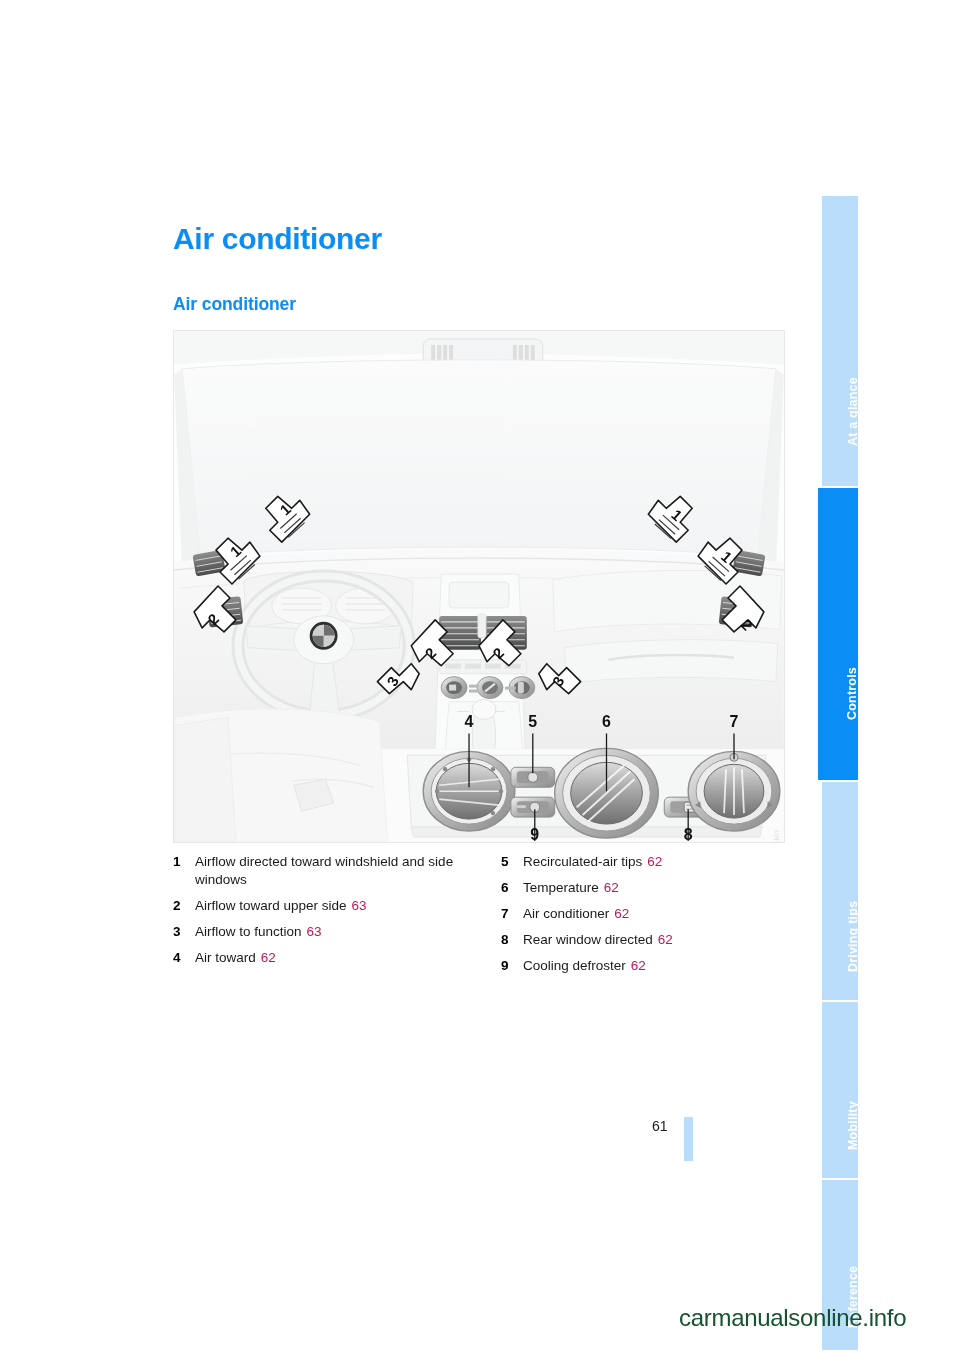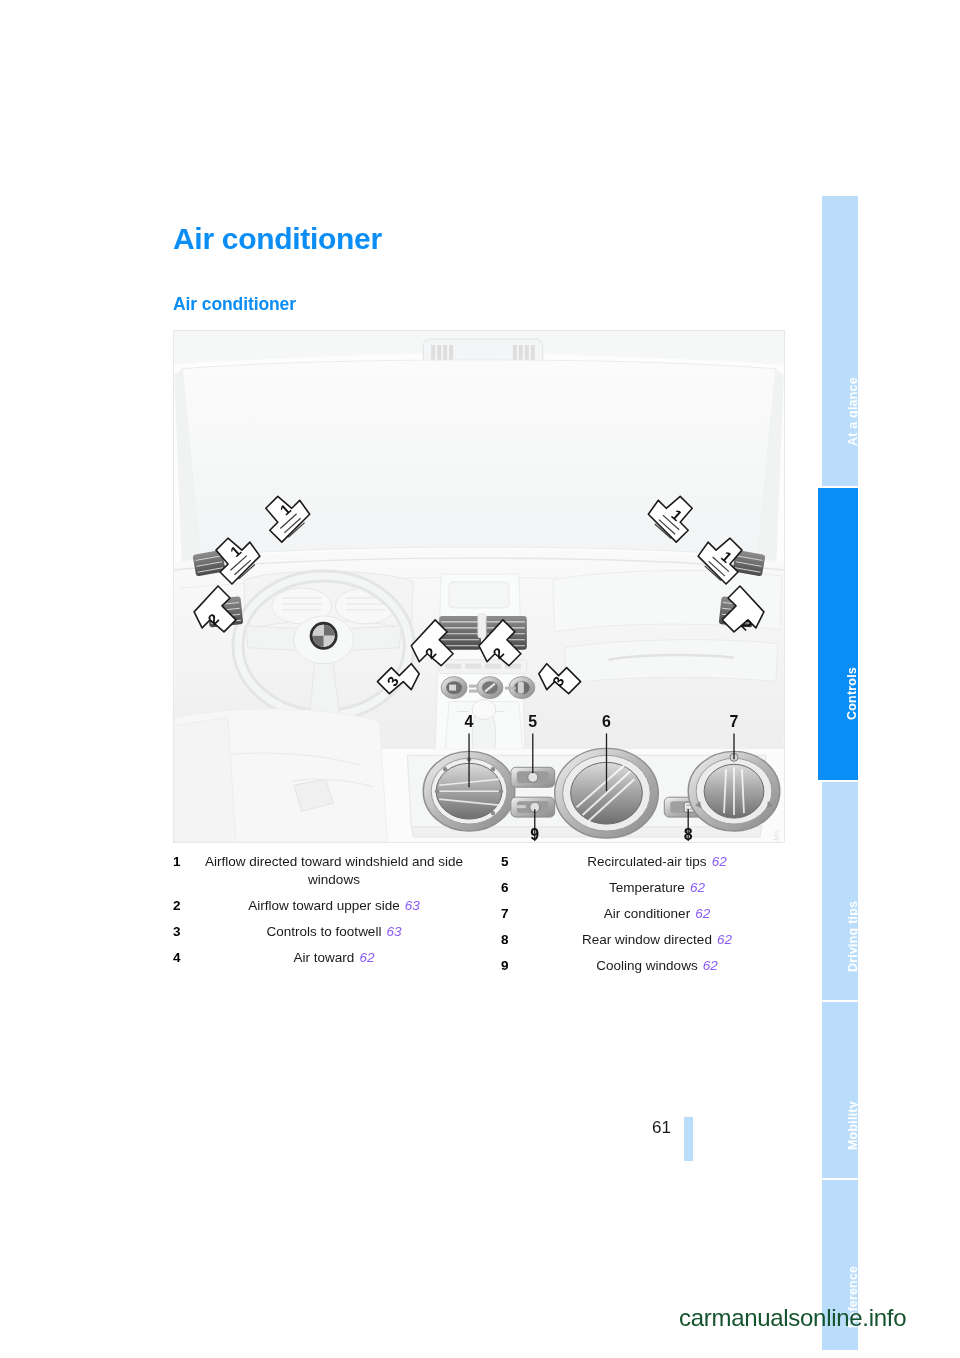--- a/index.html
+++ b/index.html
@@ -132,34 +132,32 @@
     line-height: 17.5px;
   }
   .leg-num {
     flex: 0 0 22px;
     font-weight: bold;
     font-size: 13.5px;
     color: #000;
   }
   .leg-text {
     flex: 1 1 auto;
-    text-align: center;
   }
   .leg-ref {
-    color: #8b5cf6;
+    color: #be185d;
     margin-left: 5px;
-    font-style: italic;
   }
 
   
   .pagenum {
     position: absolute;
     left: 652px;
     top: 1118px;
-    font-size: 17px;
+    font-size: 14px;
     color: #1a1a1a;
   }
   .pagebar {
     position: absolute;
     left: 684px;
     top: 1117px;
     width: 9px;
     height: 44px;
     background: #b9ddfb;
   }
@@ -540,21 +538,21 @@
       <div class="leg-row">
         <span class="leg-num">1</span>
         <span class="leg-text">Airflow directed toward windshield and side windows</span>
       </div>
       <div class="leg-row">
         <span class="leg-num">2</span>
         <span class="leg-text"><span>Airflow toward upper side</span><span class="leg-ref">63</span></span>
       </div>
       <div class="leg-row">
         <span class="leg-num">3</span>
-        <span class="leg-text"><span>Controls to footwell</span><span class="leg-ref">63</span></span>
+        <span class="leg-text"><span>Airflow to function</span><span class="leg-ref">63</span></span>
       </div>
       <div class="leg-row">
         <span class="leg-num">4</span>
         <span class="leg-text"><span>Air toward</span><span class="leg-ref">62</span></span>
       </div>
     </div>
 
     <div class="legend-col right">
       <div class="leg-row">
         <span class="leg-num">5</span>
@@ -567,21 +565,21 @@
       <div class="leg-row">
         <span class="leg-num">7</span>
         <span class="leg-text"><span>Air conditioner</span><span class="leg-ref">62</span></span>
       </div>
       <div class="leg-row">
         <span class="leg-num">8</span>
         <span class="leg-text"><span>Rear window directed</span><span class="leg-ref">62</span></span>
       </div>
       <div class="leg-row">
         <span class="leg-num">9</span>
-        <span class="leg-text"><span>Cooling windows</span><span class="leg-ref">62</span></span>
+        <span class="leg-text"><span>Cooling defroster</span><span class="leg-ref">62</span></span>
       </div>
     </div>
 
   </div>
 
   <div class="pagenum">61</div>
   <div class="pagebar"></div>
 
   <div class="watermark">carmanualsonline.info</div>
 

